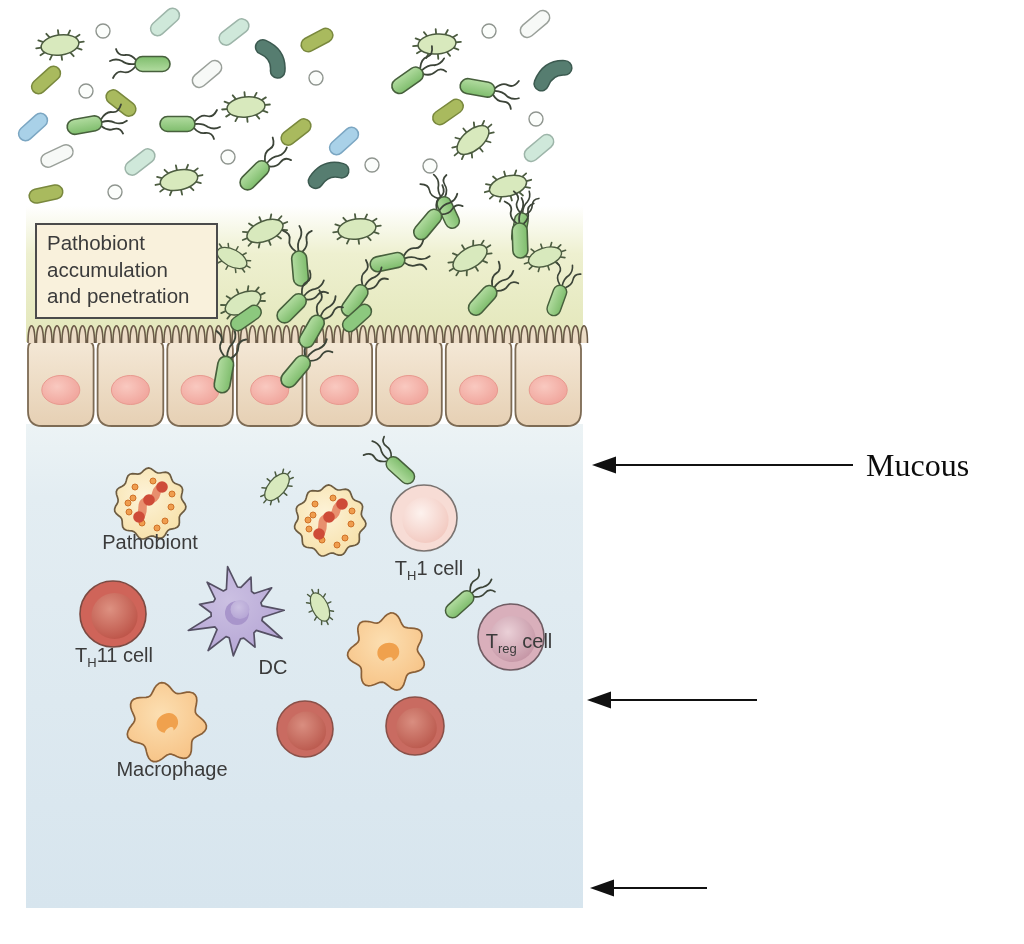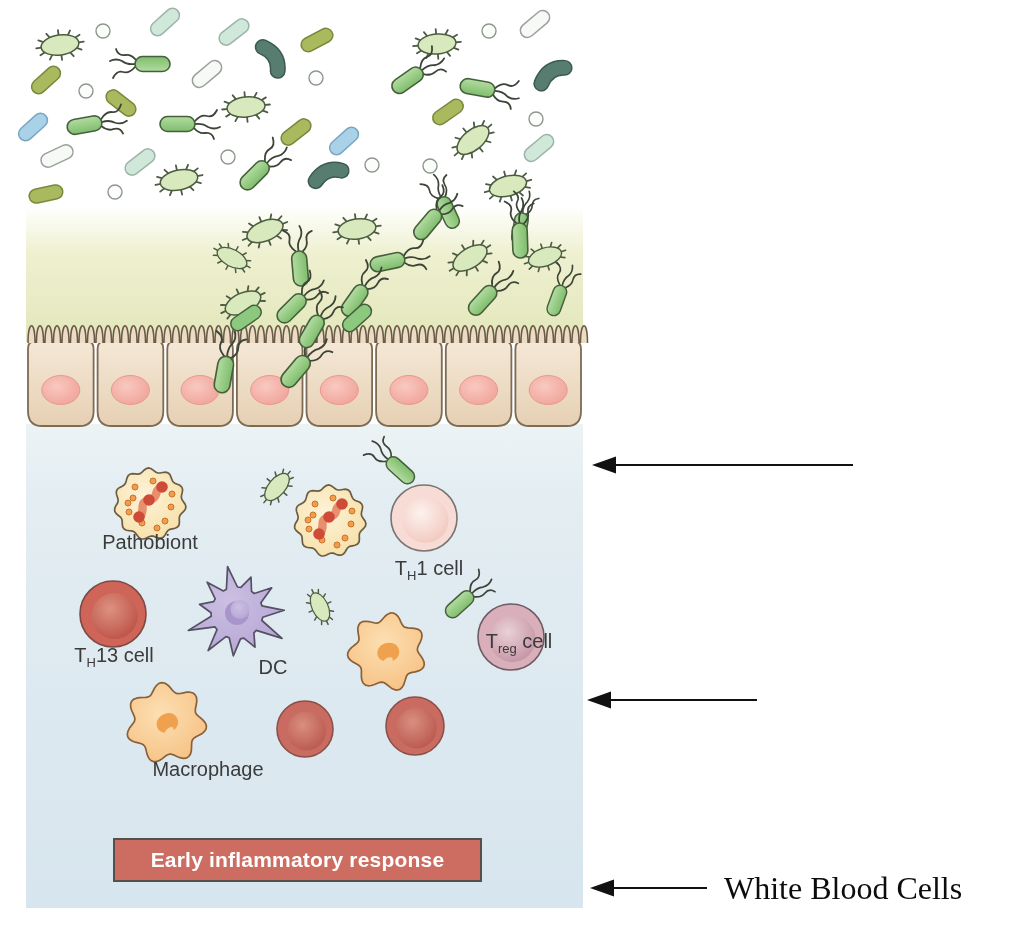--- a/index.html
+++ b/index.html
@@ -650,30 +650,32 @@
           <line x1="757" y1="700" x2="607" y2="700" stroke="#111111" stroke-width="2.2"></line>
           <path d="M587 700 L611 691.5 L611 708.5 Z" fill="#111111"></path>
         </g>
         <g>
           <line x1="707" y1="888" x2="610" y2="888" stroke="#111111" stroke-width="2.2"></line>
           <path d="M590 888 L614 879.5 L614 896.5 Z" fill="#111111"></path>
         </g>
       </g>
   </svg>
 
+  <div class="pathobox">
+    <span>Pathobiont accumulation and penetration</span>
+  </div>
 
   <div class="clabel" id="lb-neutrophil" style="left:150px;top:531px;">Pathobiont</div>
 
   <div class="clabel" id="lb-th1" style="left:429px;top:557px;"><span>T</span><sub>H</sub><span>1 cell</span></div>
 
-  <div class="clabel" id="lb-th17" style="left:114px;top:644px;"><span>T</span><sub>H</sub><span>13 cell</span></div>
+  <div class="clabel" id="lb-th17" style="left:114px;top:644px;"><span>T</span><sub>H</sub><span>11 cell</span></div>
 
   <div class="clabel" id="lb-dc" style="left:237px;top:656px;margin-left:36px;">DC</div>
 
   <div class="clabel" id="lb-treg" style="left:519px;top:630px;"><span>T</span><sub>reg</sub><span> cell</span></div>
 
-  <div class="clabel" id="lb-mac" style="left:172px;top:758px;margin-left:36px;">Macrophage</div>
-
-  <div class="banner">Early inflammatory response</div>
-
-  <div class="side" id="sl-2" style="left: 724px; top: 866px;">White Blood Cells</div>
+  <div class="clabel" id="lb-mac" style="left:172px;top:758px;">Macrophage</div>
+
+
+  <div class="side" id="sl-0" style="left: 866px; top: 443px;">Mucous</div>
 
 </div>
 
 </body></html>

